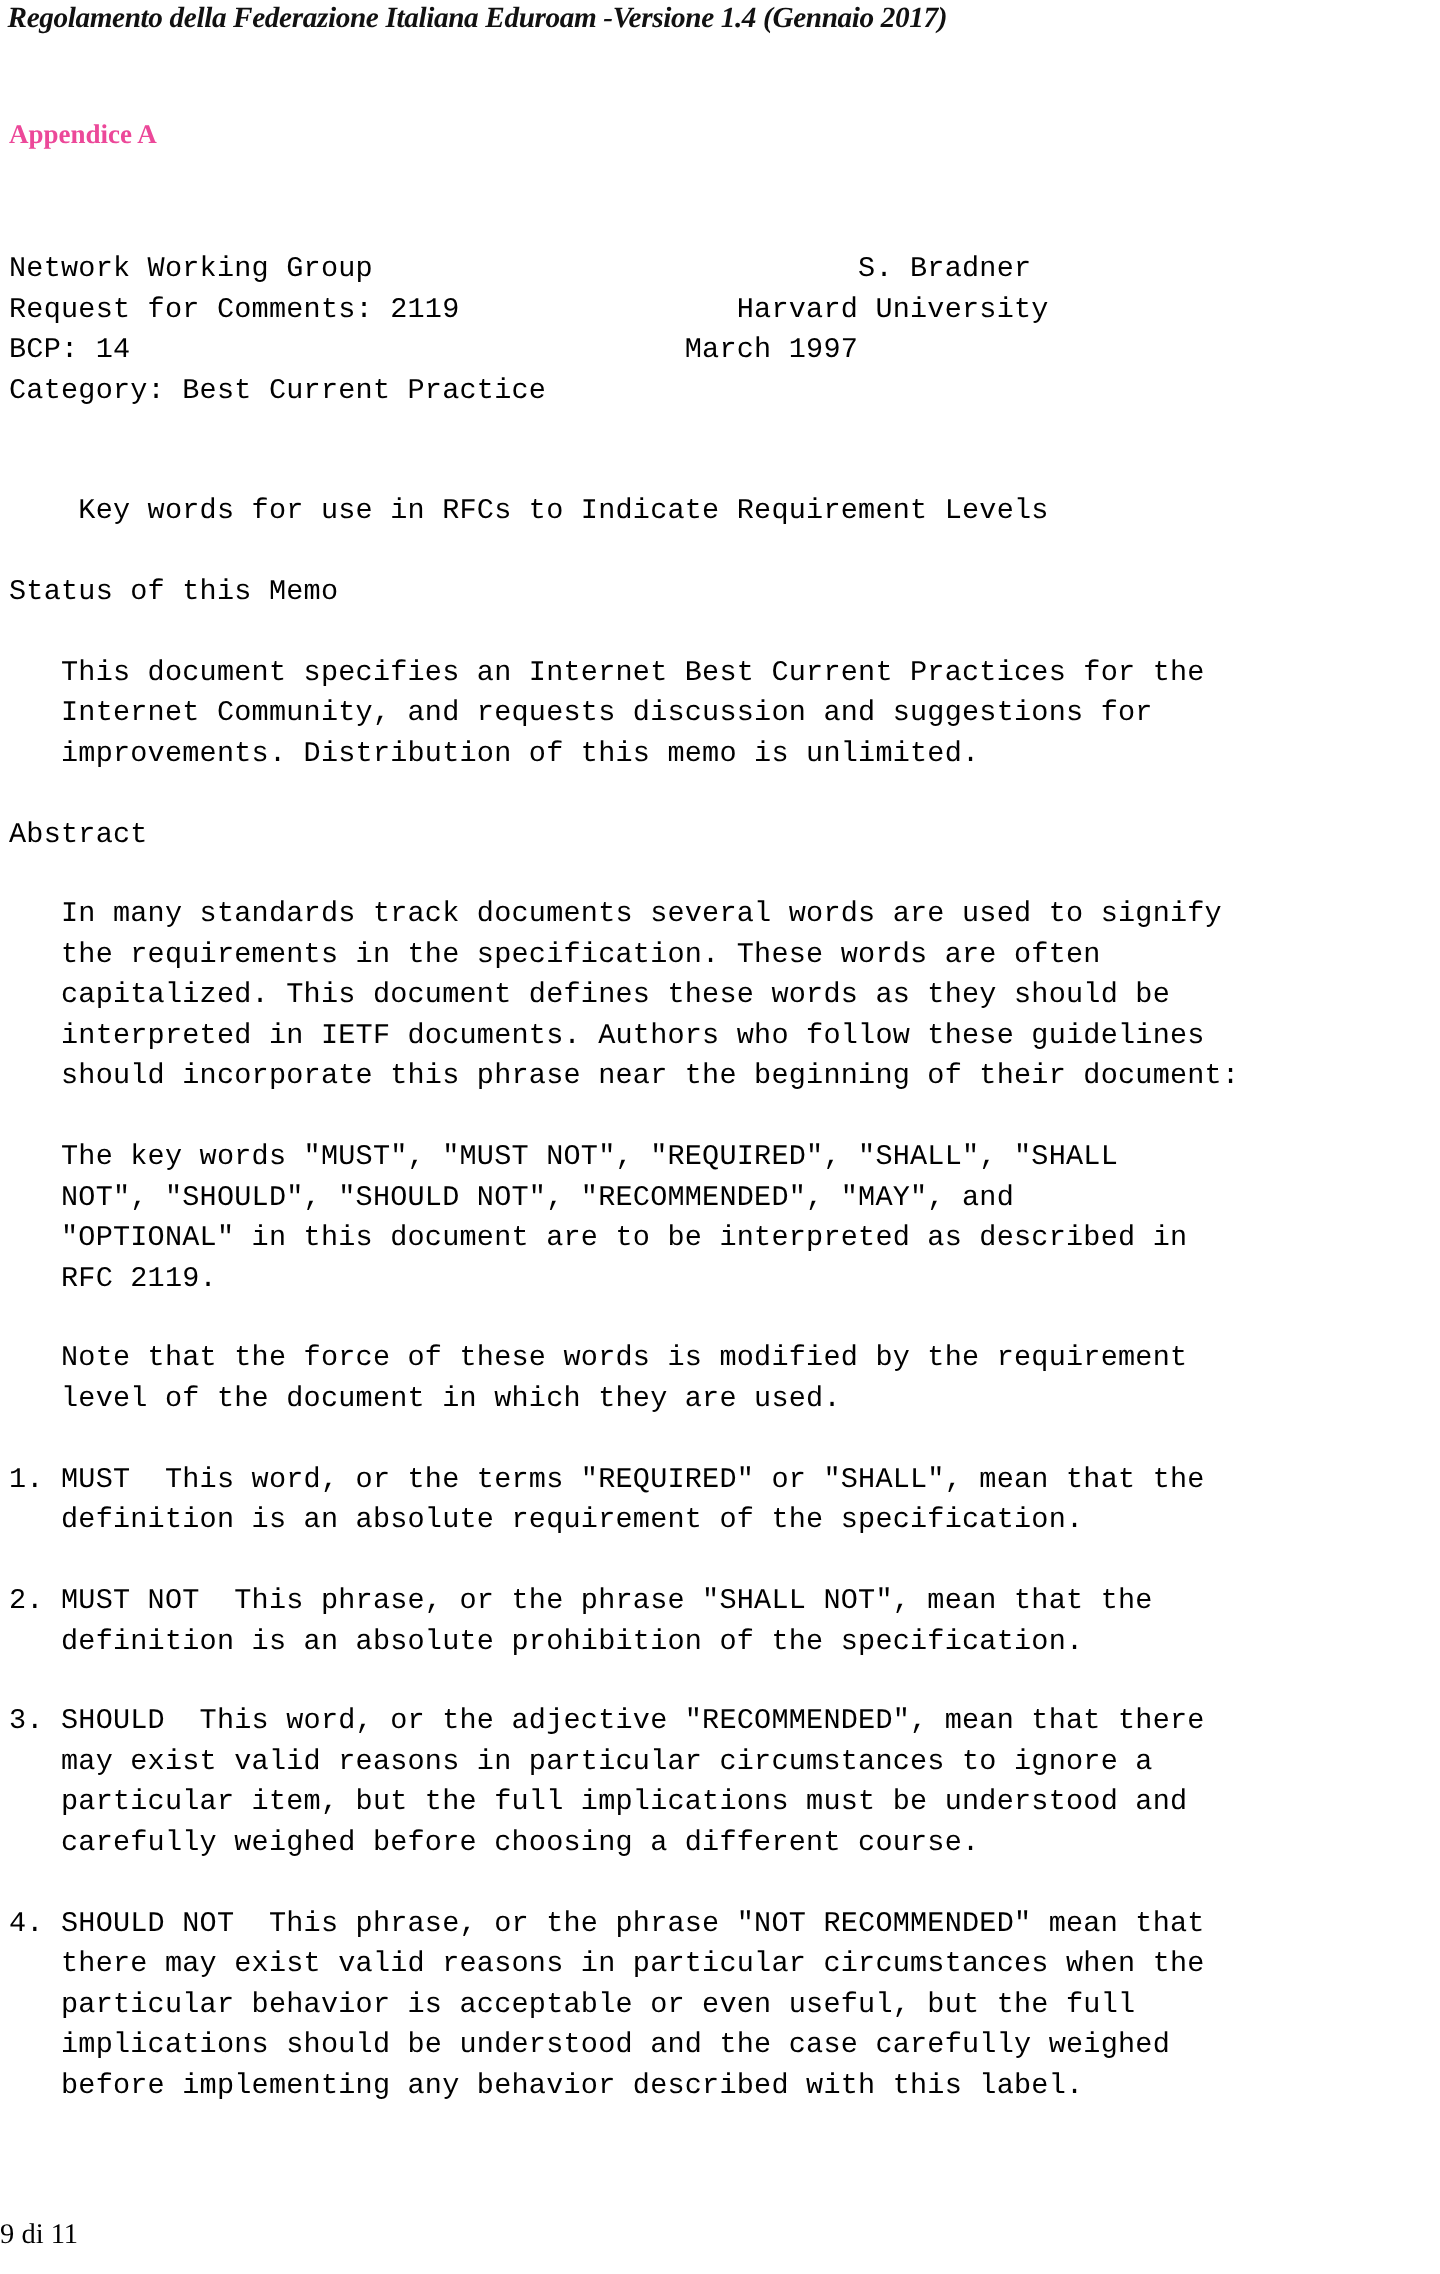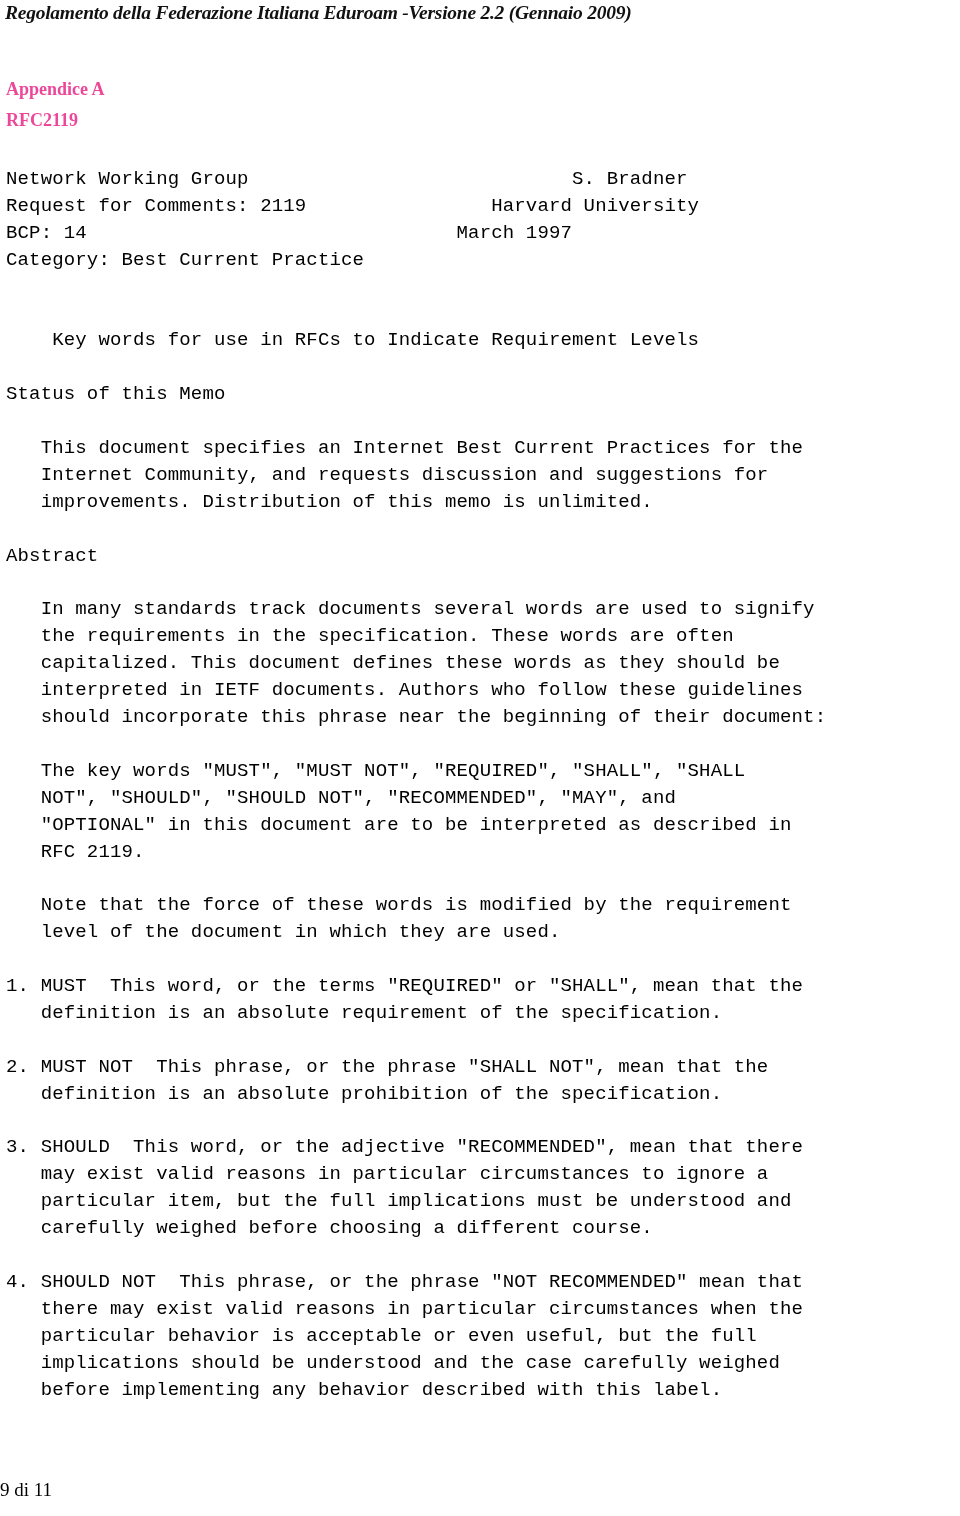--- a/index.html
+++ b/index.html
@@ -72,22 +72,21 @@
     text-align: left;
     font-family: "Liberation Serif", "DejaVu Serif", serif;
     font-size: 19px;
     line-height: 24px;
     color: #000000;
   }
 </style>
 </head>
 <body>
 
-<div id="doc-header">Regolamento della Federazione Italiana Eduroam -Versione 2.2 (Gennaio 2009)</div>
+<div id="doc-header">Regolamento della Federazione Italiana Eduroam -Versione 1.4 (Gennaio 2017)</div>
 
 <div id="title-block">
   <div class="t-line">Appendice A</div>
-  <div class="t-line">RFC2119</div>
 </div>
 
 <div id="rfc-body"><span class="row">Network Working Group                            S. Bradner</span><span class="row">Request for Comments: 2119                Harvard University</span><span class="row">BCP: 14                                March 1997</span><span class="row">Category: Best Current Practice</span><span class="blank"></span><span class="blank"></span><span class="row">    Key words for use in RFCs to Indicate Requirement Levels</span><span class="blank"></span><span class="row">Status of this Memo</span><span class="blank"></span><span class="row">   This document specifies an Internet Best Current Practices for the</span><span class="row">   Internet Community, and requests discussion and suggestions for</span><span class="row">   improvements. Distribution of this memo is unlimited.</span><span class="blank"></span><span class="row">Abstract</span><span class="blank"></span><span class="row">   In many standards track documents several words are used to signify</span><span class="row">   the requirements in the specification. These words are often</span><span class="row">   capitalized. This document defines these words as they should be</span><span class="row">   interpreted in IETF documents. Authors who follow these guidelines</span><span class="row">   should incorporate this phrase near the beginning of their document:</span><span class="blank"></span><span class="row">   The key words "MUST", "MUST NOT", "REQUIRED", "SHALL", "SHALL</span><span class="row">   NOT", "SHOULD", "SHOULD NOT", "RECOMMENDED", "MAY", and</span><span class="row">   "OPTIONAL" in this document are to be interpreted as described in</span><span class="row">   RFC 2119.</span><span class="blank"></span><span class="row">   Note that the force of these words is modified by the requirement</span><span class="row">   level of the document in which they are used.</span><span class="blank"></span><span class="row">1. MUST  This word, or the terms "REQUIRED" or "SHALL", mean that the</span><span class="row">   definition is an absolute requirement of the specification.</span><span class="blank"></span><span class="row">2. MUST NOT  This phrase, or the phrase "SHALL NOT", mean that the</span><span class="row">   definition is an absolute prohibition of the specification.</span><span class="blank"></span><span class="row">3. SHOULD  This word, or the adjective "RECOMMENDED", mean that there</span><span class="row">   may exist valid reasons in particular circumstances to ignore a</span><span class="row">   particular item, but the full implications must be understood and</span><span class="row">   carefully weighed before choosing a different course.</span><span class="blank"></span><span class="row">4. SHOULD NOT  This phrase, or the phrase "NOT RECOMMENDED" mean that</span><span class="row">   there may exist valid reasons in particular circumstances when the</span><span class="row">   particular behavior is acceptable or even useful, but the full</span><span class="row">   implications should be understood and the case carefully weighed</span><span class="row">   before implementing any behavior described with this label.</span></div>
 
 <div id="page-footer">9 di 11</div>
 
 </body></html>

